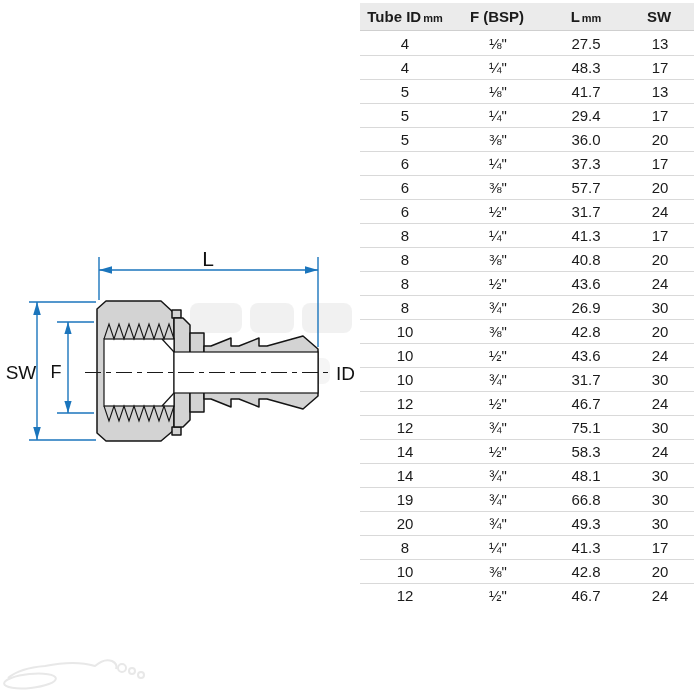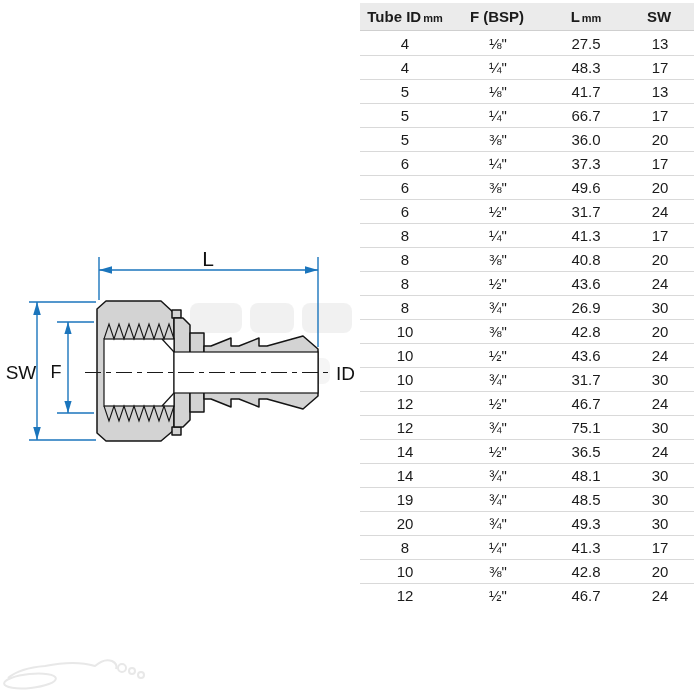--- a/index.html
+++ b/index.html
@@ -153,39 +153,39 @@
         </div>
         <div class="trow">
           <div class="td">5</div>
           <div class="td">⅛"</div>
           <div class="td">41.7</div>
           <div class="td">13</div>
         </div>
         <div class="trow">
           <div class="td">5</div>
           <div class="td">¼"</div>
-          <div class="td">66.7</div>
+          <div class="td">29.4</div>
           <div class="td">17</div>
         </div>
         <div class="trow">
           <div class="td">5</div>
           <div class="td">⅜"</div>
           <div class="td">36.0</div>
           <div class="td">20</div>
         </div>
         <div class="trow">
           <div class="td">6</div>
           <div class="td">¼"</div>
           <div class="td">37.3</div>
           <div class="td">17</div>
         </div>
         <div class="trow">
           <div class="td">6</div>
           <div class="td">⅜"</div>
-          <div class="td">49.6</div>
+          <div class="td">57.7</div>
           <div class="td">20</div>
         </div>
         <div class="trow">
           <div class="td">6</div>
           <div class="td">½"</div>
           <div class="td">31.7</div>
           <div class="td">24</div>
         </div>
         <div class="trow">
           <div class="td">8</div>
@@ -237,33 +237,33 @@
         </div>
         <div class="trow">
           <div class="td">12</div>
           <div class="td">¾"</div>
           <div class="td">75.1</div>
           <div class="td">30</div>
         </div>
         <div class="trow">
           <div class="td">14</div>
           <div class="td">½"</div>
-          <div class="td">36.5</div>
+          <div class="td">58.3</div>
           <div class="td">24</div>
         </div>
         <div class="trow">
           <div class="td">14</div>
           <div class="td">¾"</div>
           <div class="td">48.1</div>
           <div class="td">30</div>
         </div>
         <div class="trow">
           <div class="td">19</div>
           <div class="td">¾"</div>
-          <div class="td">48.5</div>
+          <div class="td">66.8</div>
           <div class="td">30</div>
         </div>
         <div class="trow">
           <div class="td">20</div>
           <div class="td">¾"</div>
           <div class="td">49.3</div>
           <div class="td">30</div>
         </div>
         <div class="trow">
           <div class="td">8</div>

